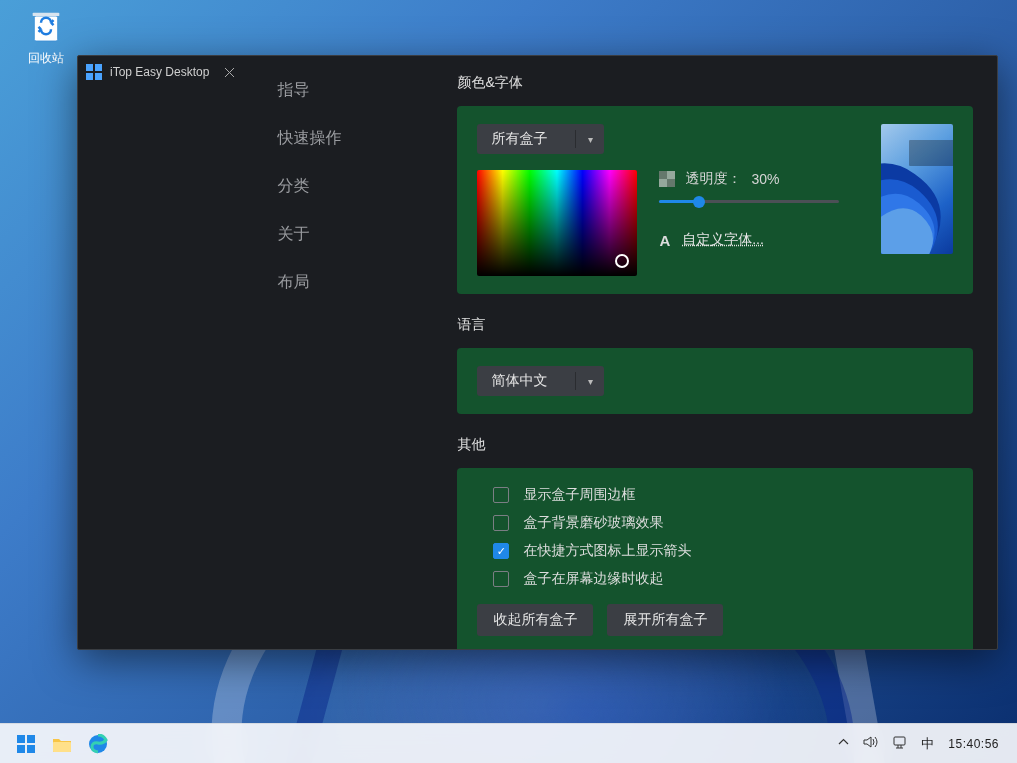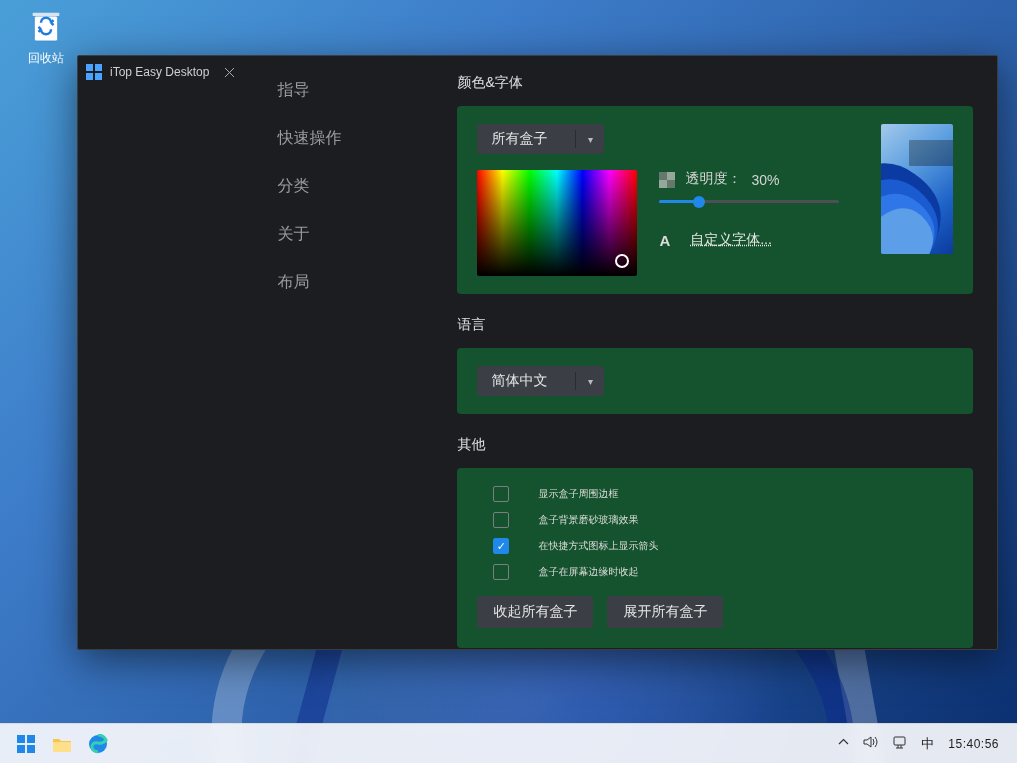--- a/index.html
+++ b/index.html
@@ -169,21 +169,21 @@
     content: "";
     position: absolute;
     right: 8px; bottom: 8px;
     width: 10px; height: 10px;
     border: 2px solid #fff;
     border-radius: 50%;
   }
 
   .cf-mid { padding-top: 46px; flex: 0 0 200px; }
   .opacity-row {
-    display: flex; align-items: flex-end; gap: 10px;
+    display: flex; align-items: center; gap: 10px;
     font-size: 14px; color: #d5d5d5;
     margin-bottom: 12px;
   }
   .opacity-row .o-icon { width: 16px; height: 16px; opacity: .7; }
   .slider-track {
     width: 180px; height: 3px; background: #4c5056;
     position: relative; border-radius: 2px;
     cursor: pointer;
     margin-bottom: 28px;
   }
@@ -197,21 +197,20 @@
     border-radius: 50%; transform: translate(-50%, -50%);
   }
   .font-row {
     display: flex; align-items: center; gap: 12px;
     font-size: 14px;
   }
   .font-row .f-icon { font-weight: bold; font-size: 15px; color: #ddd; }
   .font-row .f-link {
     color: #e5e5e5; text-decoration: underline dotted;
     cursor: pointer;
-    margin-left: 8px;
   }
 
   .cf-preview {
     margin-left: auto;
     width: 205px; height: 130px;
     background: linear-gradient(140deg, #a3c9ec 0%, #5c9fe0 35%, #1d62c8 70%, #0b3a9e 100%);
     border-radius: 2px;
     position: relative;
     overflow: hidden;
   }
@@ -222,22 +221,22 @@
     width: 150px; height: 26px;
     background: rgba(0,0,0,0.30);
     color: #fff;
     font-size: 13px;
     display: flex; align-items: center; justify-content: center;
     border-radius: 1px;
   }
 
   
   .chk-row {
-    display: flex; align-items: center; gap: 29px;
-    font-size: 10px; color: #ddd;
+    display: flex; align-items: center; gap: 14px;
+    font-size: 14px; color: #ddd;
     margin-bottom: 10px;
     cursor: pointer;
     padding-left: 16px;
   }
   .chk {
     width: 16px; height: 16px;
     border: 1.5px solid #7b7e84;
     border-radius: 2px;
     display: inline-flex; align-items: center; justify-content: center;
     background: transparent;

